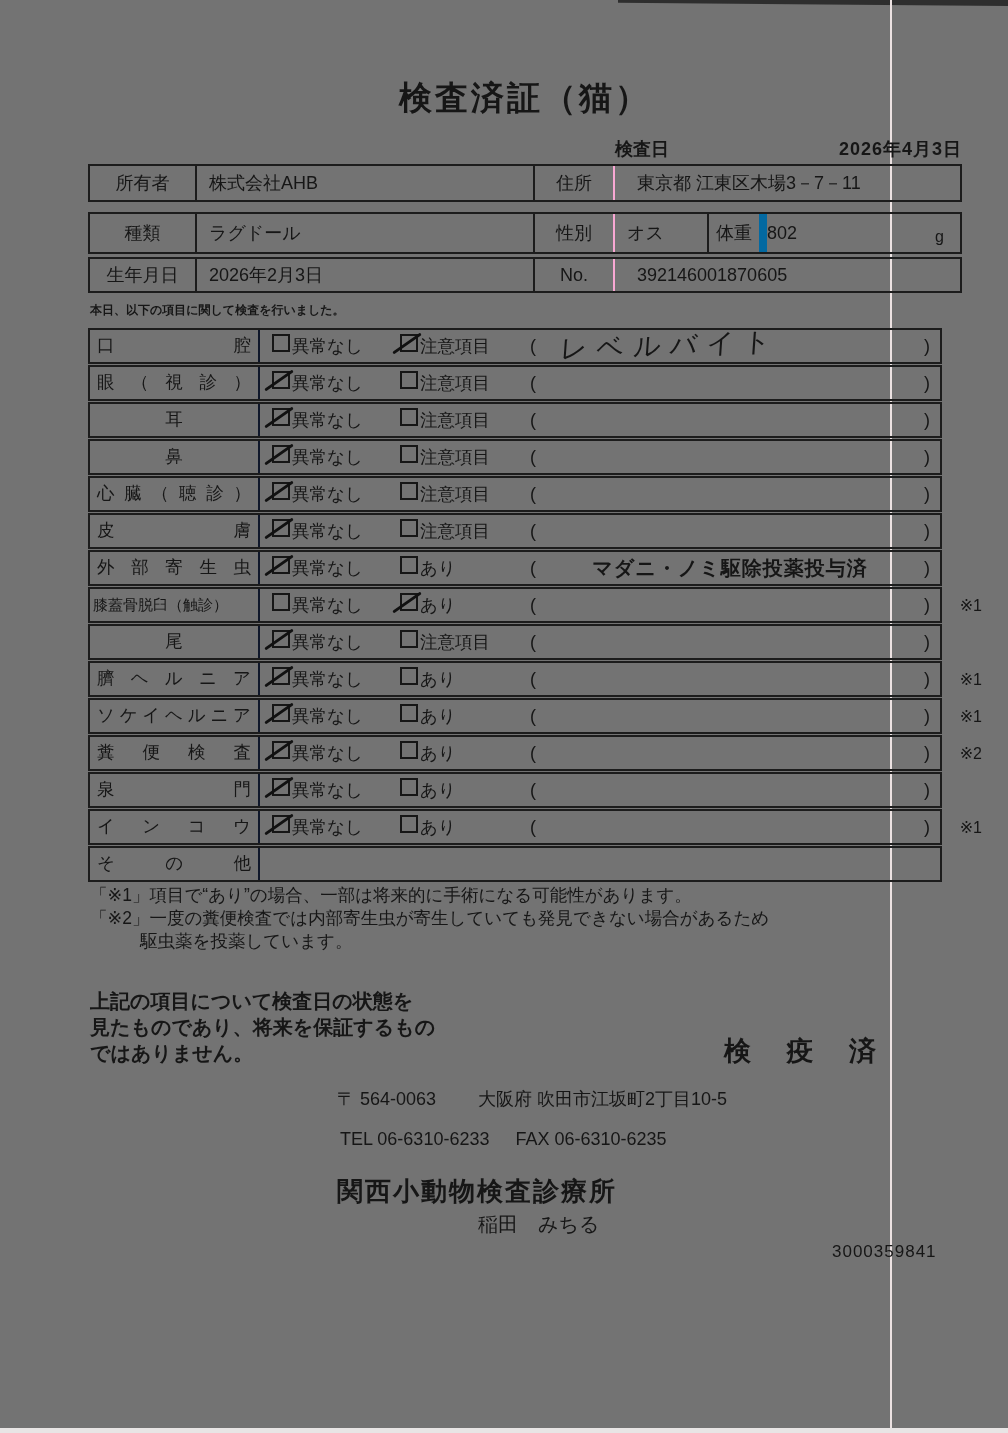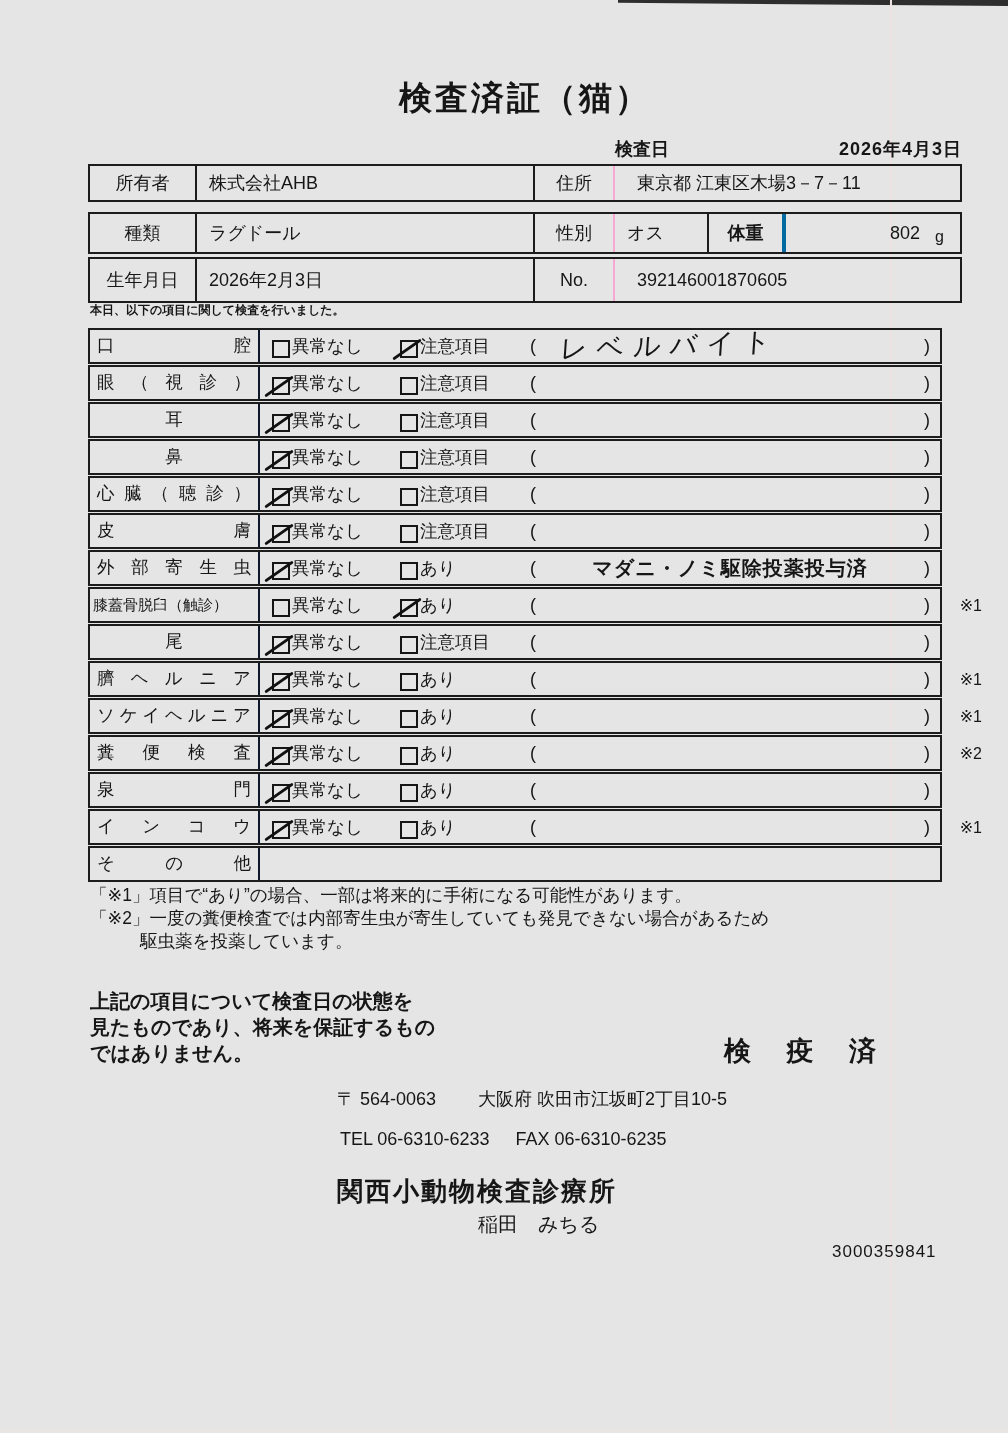--- a/index.html
+++ b/index.html
@@ -1,60 +1,60 @@
 <!DOCTYPE html>
 <html><head>
 <meta charset="utf-8">
 <style>
   html,body { margin:0; padding:0; background:#fff; }
-  .page { position:relative; width:1008px; height:1433px; background:#e5e5e5;
+  .page { position:relative; width:1008px; height:1433px; background:#737373;
           font-family:"Liberation Sans","DejaVu Sans",sans-serif; color:#161616; overflow:hidden; }
 
   
   .scan-top    { position:absolute; top:0; left:618px; width:390px; height:6px; background:#2e2e2e;
                  clip-path:polygon(0 0,100% 0,100% 100%,0 45%); }
   .scan-vline  { position:absolute; top:0; left:890px; width:2px; height:100%; background:#ece2e2; }
   .scan-bottom { position:absolute; bottom:0; left:0; width:100%; height:5px; background:#e8e5e5; }
 
   .title { position:absolute; top:76px; left:88px; width:874px; text-align:center;
            font-size:33px; font-weight:600; letter-spacing:3px; }
 
   .date-row { position:absolute; top:137px; left:88px; width:874px; display:flex;
               font-size:18px; font-weight:700; }
   .date-label { margin-left:527px; }
   .date-value { margin-left:auto; letter-spacing:1px; }
 
   .hbox { position:absolute; left:88px; width:874px; border:2px solid #1c1c1c;
           display:flex; align-items:stretch; box-sizing:border-box; font-size:18px; font-weight:500; }
   .owner-box   { top:164px; height:38px; }
   .species-box { top:212px; height:42px; }
-  .birth-box   { top:257px; height:46px; }
+  .birth-box   { top:257px; height:36px; }
   .hcell  { display:flex; align-items:center; box-sizing:border-box; }
   .c1 { width:107px; justify-content:center; border-right:2px solid #1c1c1c; }
   .c2 { width:338px; padding-left:12px; border-right:2px solid #1c1c1c; }
   .c3 { width:80px;  justify-content:center; border-right:2px solid #f9a8d4; }
   .c4 { flex:1; padding-left:10px;margin-left:12px; }
   .c4a { width:92px; padding-left:12px; }
-  .c4b { width:79px; justify-content:center; border-left:2px solid #1c1c1c;
-         border-right:4px solid #0369a1; font-weight:700; }
-  .c4c { flex:1; justify-content:flex-end; padding-right:16px; }
+  .c4b { width:60px; justify-content:center; border-left:2px solid #1c1c1c;
+         border-right:8px solid #0369a1; font-weight:400; }
+  .c4c { flex:1; justify-content:space-between; padding-right:16px; }
   .unit { margin-left:15px; font-size:16px; margin-top:7px; }
 
   .intro { position:absolute; top:302px; left:90px; font-size:12px; font-weight:600; }
 
   .etable { position:absolute; top:328px; left:88px; width:854px; }
   .trow { position:relative; height:36px; border:2px solid #1c1c1c; box-sizing:border-box;
           margin-bottom:1px; display:flex; align-items:center; font-size:17.5px; font-weight:500; }
   .tlabel { width:170px; align-self:stretch; border-right:2px solid #0f172a; box-sizing:border-box;
             padding:0 7px; line-height:31px; flex:none; }
   .align-justify { text-align:justify; text-align-last:justify; text-justify:inter-character; }
   .align-center  { text-align:center; text-align-last:center; }
   .align-plain   { text-align:left; font-size:15px; padding:0 3px; }
   .tbody { flex:1; display:flex; align-items:center; height:100%; }
-  .cbg  { display:flex; align-items:flex-end; flex:none; }
+  .cbg  { display:flex; align-items:flex-start; flex:none; }
   .cbg1 { width:128px; margin-left:12px; }
   .cbg2 { width:130px; }
   .cbox { width:14px; height:14px; border:2px solid #161616; margin-right:2px;
           position:relative; flex:none; box-sizing:content-box; }
   .cbox.checked::after { content:""; position:absolute; width:34px; height:3px; background:#111;
           left:-12px; top:6px; transform:rotate(-35deg); border-radius:2px; }
   .parens { flex:1; display:flex; align-items:center; height:100%; padding-right:10px; }
   .po,.pc { font-size:18px; }
   .pv { flex:1; text-align:center; }
   .pv.handwritten { font-size:27px; letter-spacing:9px; transform:rotate(-2deg) skewX(-6deg);

